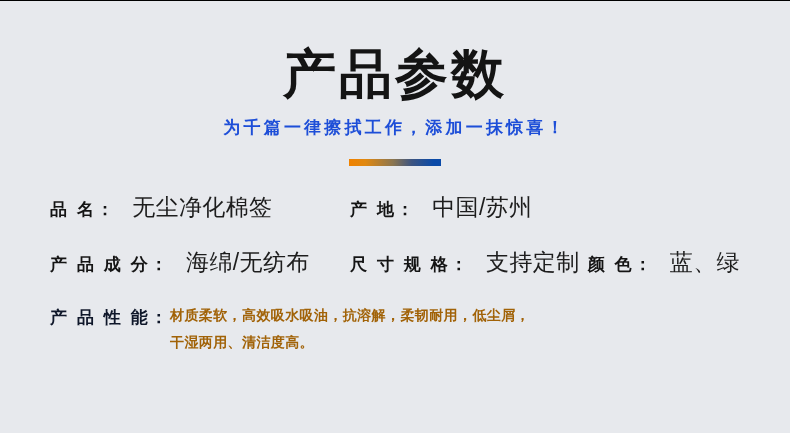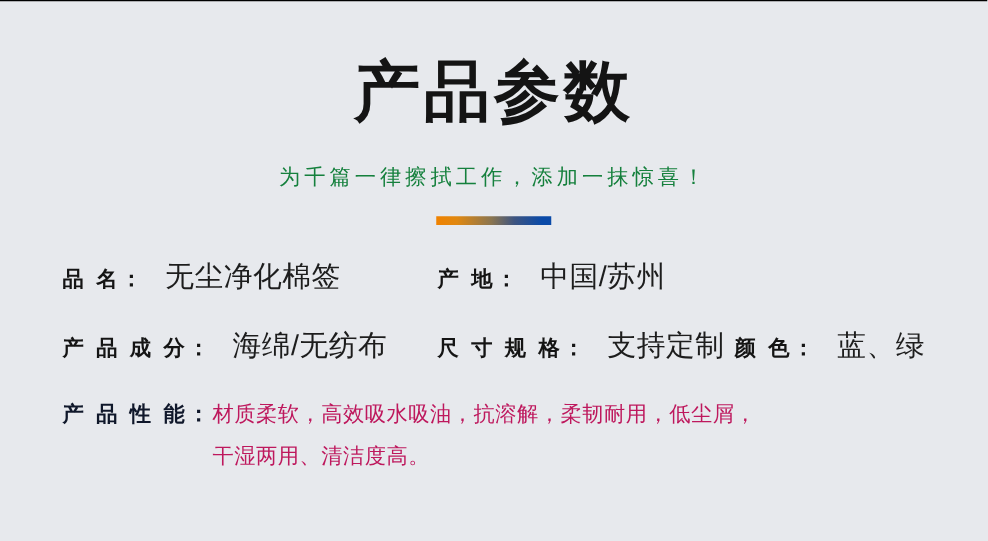--- a/index.html
+++ b/index.html
@@ -30,25 +30,25 @@
   }
   .title {
     font-size: 53px;
     font-weight: 700;
     letter-spacing: 3px;
     line-height: 1.08;
     color: #141414;
     margin: 0;
   }
   .subtitle {
-    margin-top: 28px;
+    margin-top: 14px;
     font-size: 17px;
     letter-spacing: 3.2px;
-    color: #15803d;
-    font-weight: 400;
+    color: #1d4ed8;
+    font-weight: 700;
   }
   .divider-wrap {
     margin-top: 20px;
     display: flex;
     justify-content: center;
   }
   .divider {
     width: 92px;
     height: 7px;
     background: linear-gradient(to right, #f08200 0%, #e08811 18%, #8a7550 48%, #3d5480 68%, #0a4aa8 92%, #0a4aa8 100%);
@@ -99,24 +99,24 @@
   .perf-label {
     flex: 0 0 auto;
     font-size: 17px;
     font-weight: 700;
     letter-spacing: 2.6px;
     color: #0f172a;
     line-height: 1.9;
   }
   .perf-value {
     flex: 1 1 auto;
-    font-size: 17px;
-    font-weight: 400;
+    font-size: 14px;
+    font-weight: 700;
     letter-spacing: 0.4px;
-    color: #be185d;
+    color: #a16207;
     line-height: 1.9;
   }
   .perf-line-2 {
     display: block;
   }
 </style>
 </head>
 <body>
 
 <div class="page">

